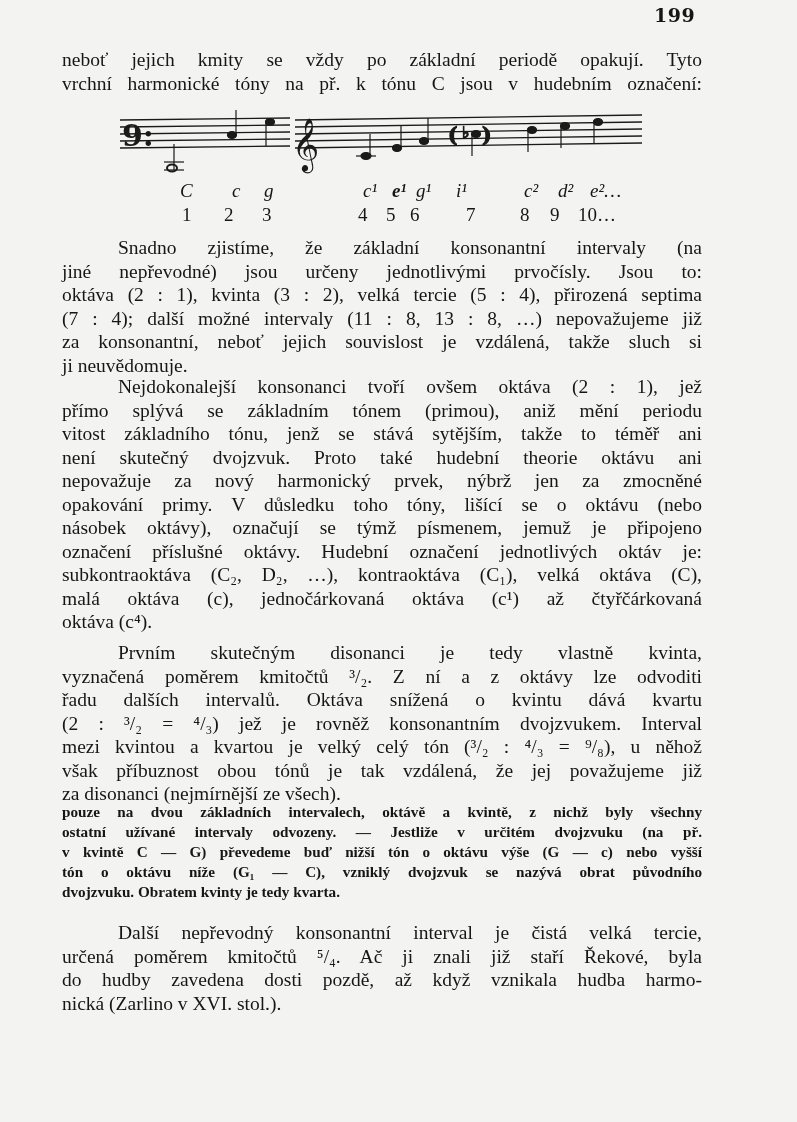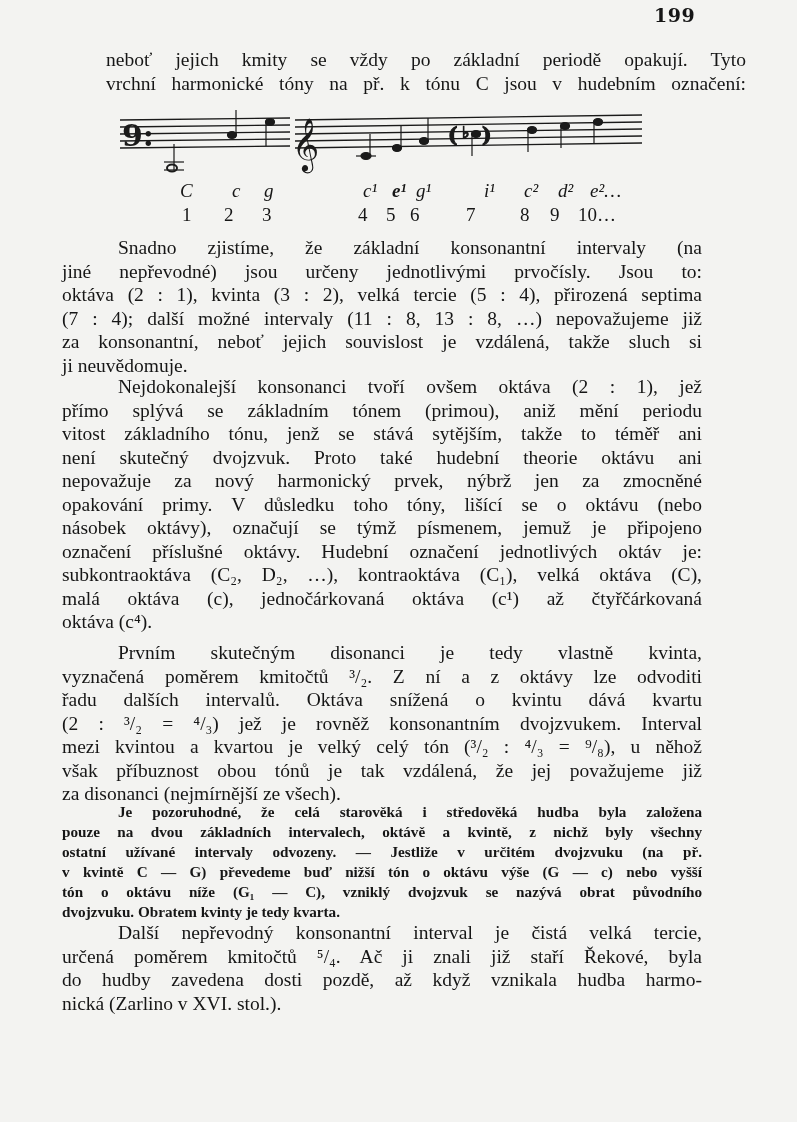--- a/index.html
+++ b/index.html
@@ -39,21 +39,21 @@
   .note-number {
     position: absolute; top: 96px;
     font-family: "Liberation Serif", serif; font-size: 19px;
   }
 </style>
 </head>
 <body>
 
 <div class="page-number">199</div>
 
-<div class="text-block" style="top:48px;margin-left:44px;">
+<div class="text-block" style="top:48px;">
   <span class="line">neboť jejich kmity se vždy po základní periodě opakují. Tyto</span>
   <span class="line">vrchní harmonické tóny na př. k tónu C jsou v hudebním označení:</span>
 </div>
 
 <div class="staff-wrap">
   <svg class="staff-svg" width="530" height="72" viewBox="0 0 530 72">
     <g stroke="#1a1a1a" stroke-width="1.3">
       <line x1="0" y1="12" x2="170" y2="10"></line>
       <line x1="0" y1="19" x2="170" y2="17"></line>
       <line x1="0" y1="26" x2="170" y2="24"></line>
@@ -109,21 +109,21 @@
       <ellipse cx="478" cy="14" rx="4.5" ry="3.5"></ellipse>
       <line x1="474" y1="14" x2="474" y2="36"></line>
     </g>
   </svg>
   <span class="note-label" style="left:60px;">C</span>
   <span class="note-label" style="left:112px;">c</span>
   <span class="note-label" style="left:144px;">g</span>
   <span class="note-label" style="left:243px;">c¹</span>
   <span class="note-label" style="left:272px;font-weight:bold;">e¹</span>
   <span class="note-label" style="left:296px;">g¹</span>
-  <span class="note-label" style="left:364px;">i¹</span>
+  <span class="note-label" style="left:336px;">i¹</span>
   <span class="note-label" style="left:404px;">c²</span>
   <span class="note-label" style="left:438px;">d²</span>
   <span class="note-label" style="left:470px;">e²…</span>
 
   <span class="note-number" style="left:62px;">1</span>
   <span class="note-number" style="left:104px;">2</span>
   <span class="note-number" style="left:142px;">3</span>
   <span class="note-number" style="left:238px;">4</span>
   <span class="note-number" style="left:266px;">5</span>
   <span class="note-number" style="left:290px;">6</span>
@@ -160,21 +160,20 @@
   <span class="line indent">Prvním skutečným disonanci je tedy vlastně kvinta,</span>
   <span class="line">vyznačená poměrem kmitočtů ³/₂. Z ní a z oktávy lze odvoditi</span>
   <span class="line">řadu dalších intervalů. Oktáva snížená o kvintu dává kvartu</span>
   <span class="line">(2 : ³/₂ = ⁴/₃) jež je rovněž konsonantním dvojzvukem. Interval</span>
   <span class="line">mezi kvintou a kvartou je velký celý tón (³/₂ : ⁴/₃ = ⁹/₈), u něhož</span>
   <span class="line">však příbuznost obou tónů je tak vzdálená, že jej považujeme již</span>
   <span class="line last">za disonanci (nejmírnější ze všech).</span>
 </div>
 
 <div class="small-block" style="top:802px;">
-  <span class="line indent">Je pozoruhodné, že celá starověká i středověká hudba byla založena</span>
   <span class="line">pouze na dvou základních intervalech, oktávě a kvintě, z nichž byly všechny</span>
   <span class="line">ostatní užívané intervaly odvozeny. — Jestliže v určitém dvojzvuku (na př.</span>
   <span class="line">v kvintě C — G) převedeme buď nižší tón o oktávu výše (G — c) nebo vyšší</span>
   <span class="line">tón o oktávu níže (G₁ — C), vzniklý dvojzvuk se nazývá obrat původního</span>
   <span class="line last">dvojzvuku. Obratem kvinty je tedy kvarta.</span>
 </div>
 
 <div class="text-block" style="top:921px;">
   <span class="line indent">Další nepřevodný konsonantní interval je čistá velká tercie,</span>
   <span class="line">určená poměrem kmitočtů ⁵/₄. Ač ji znali již staří Řekové, byla</span>

